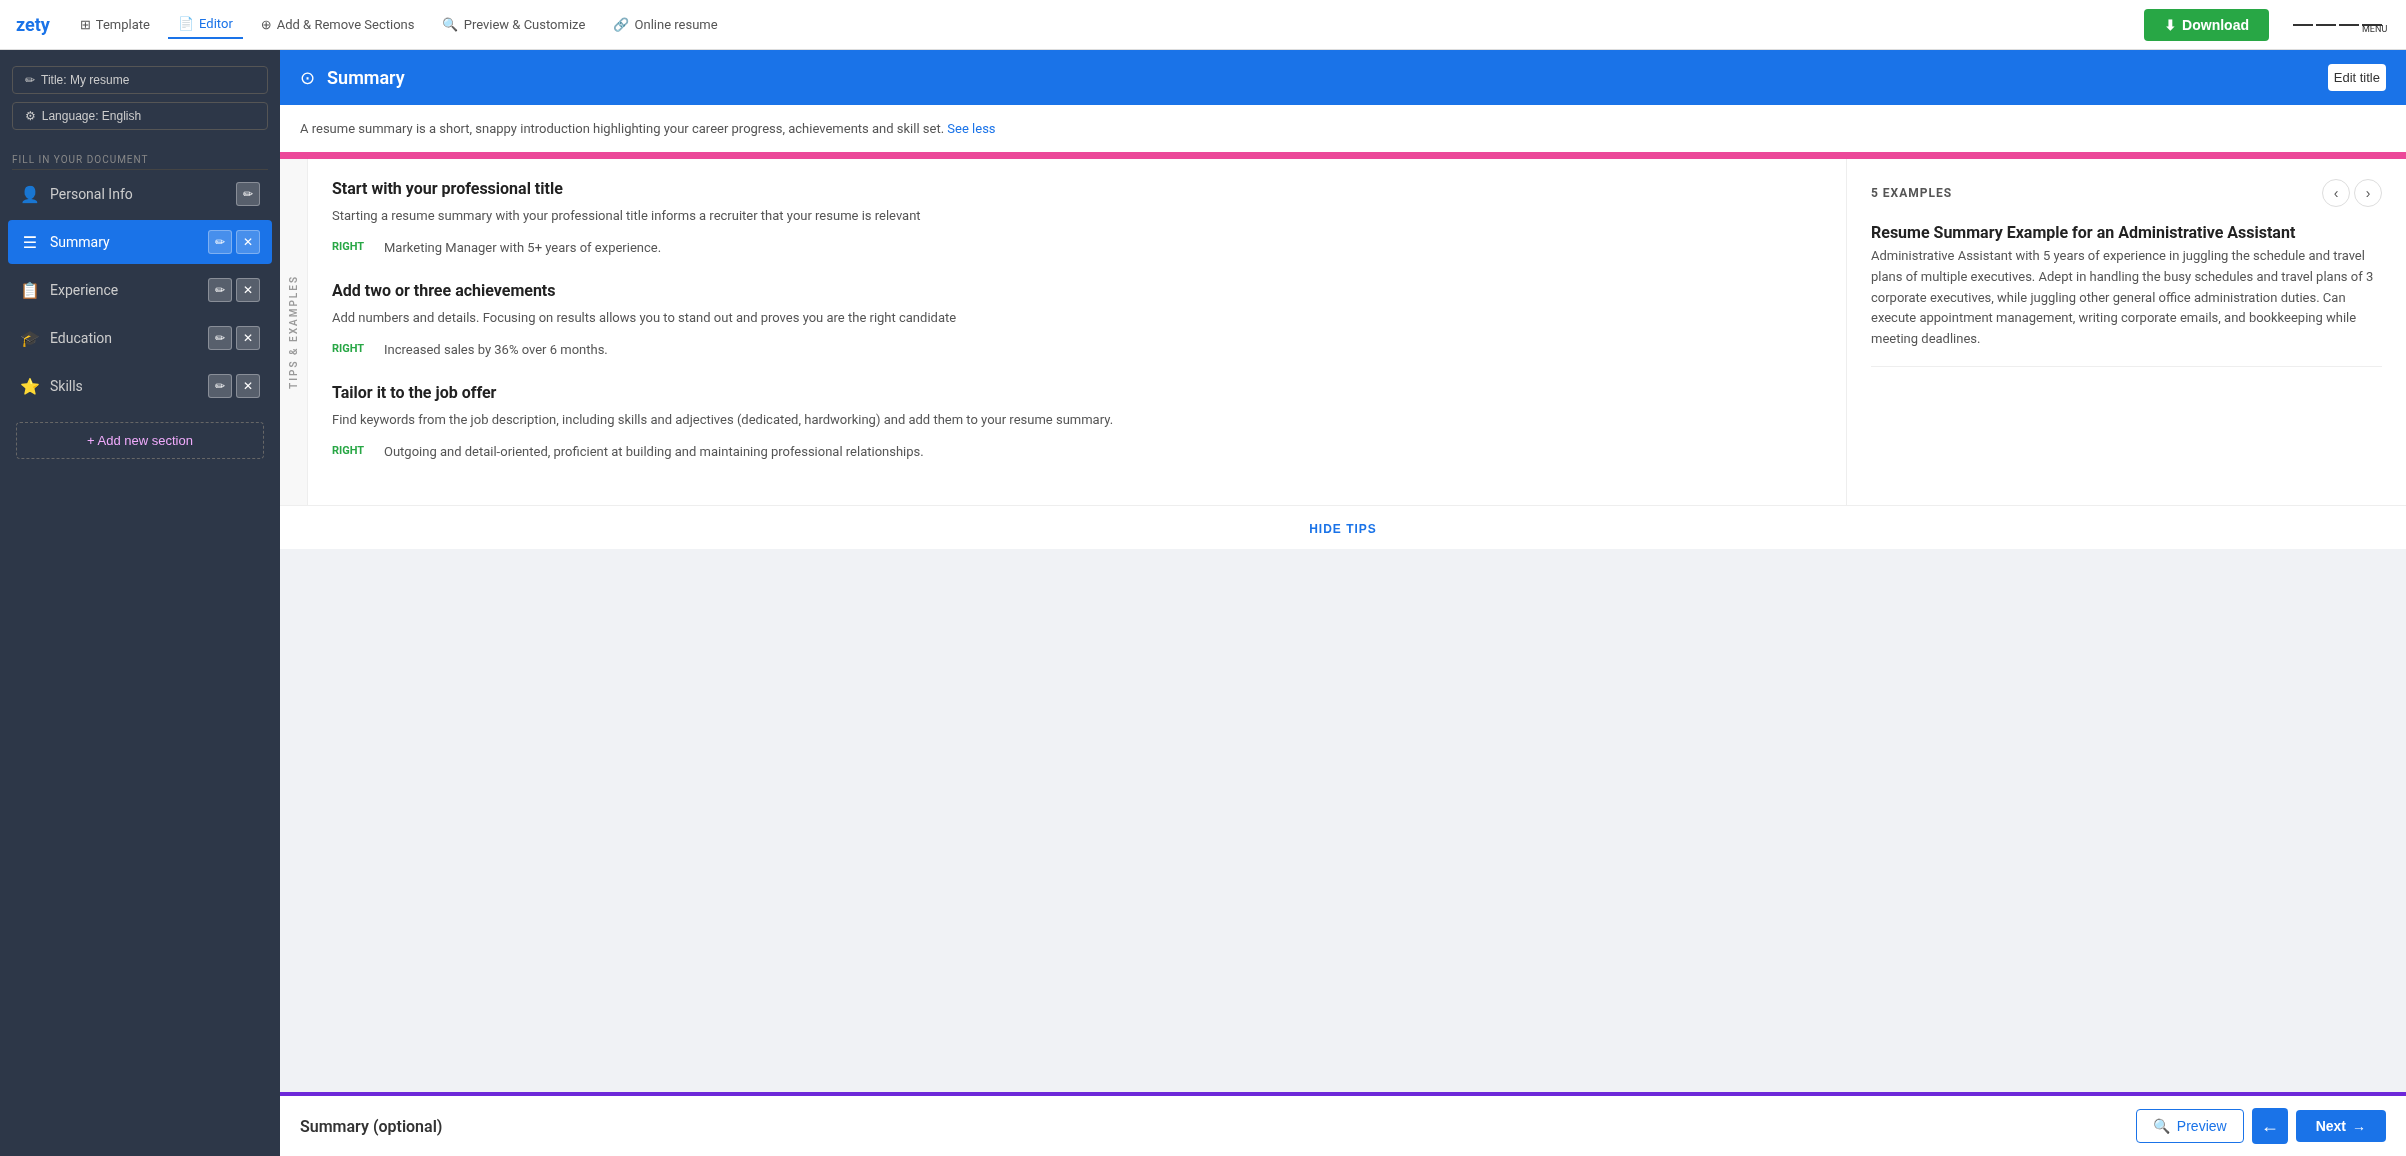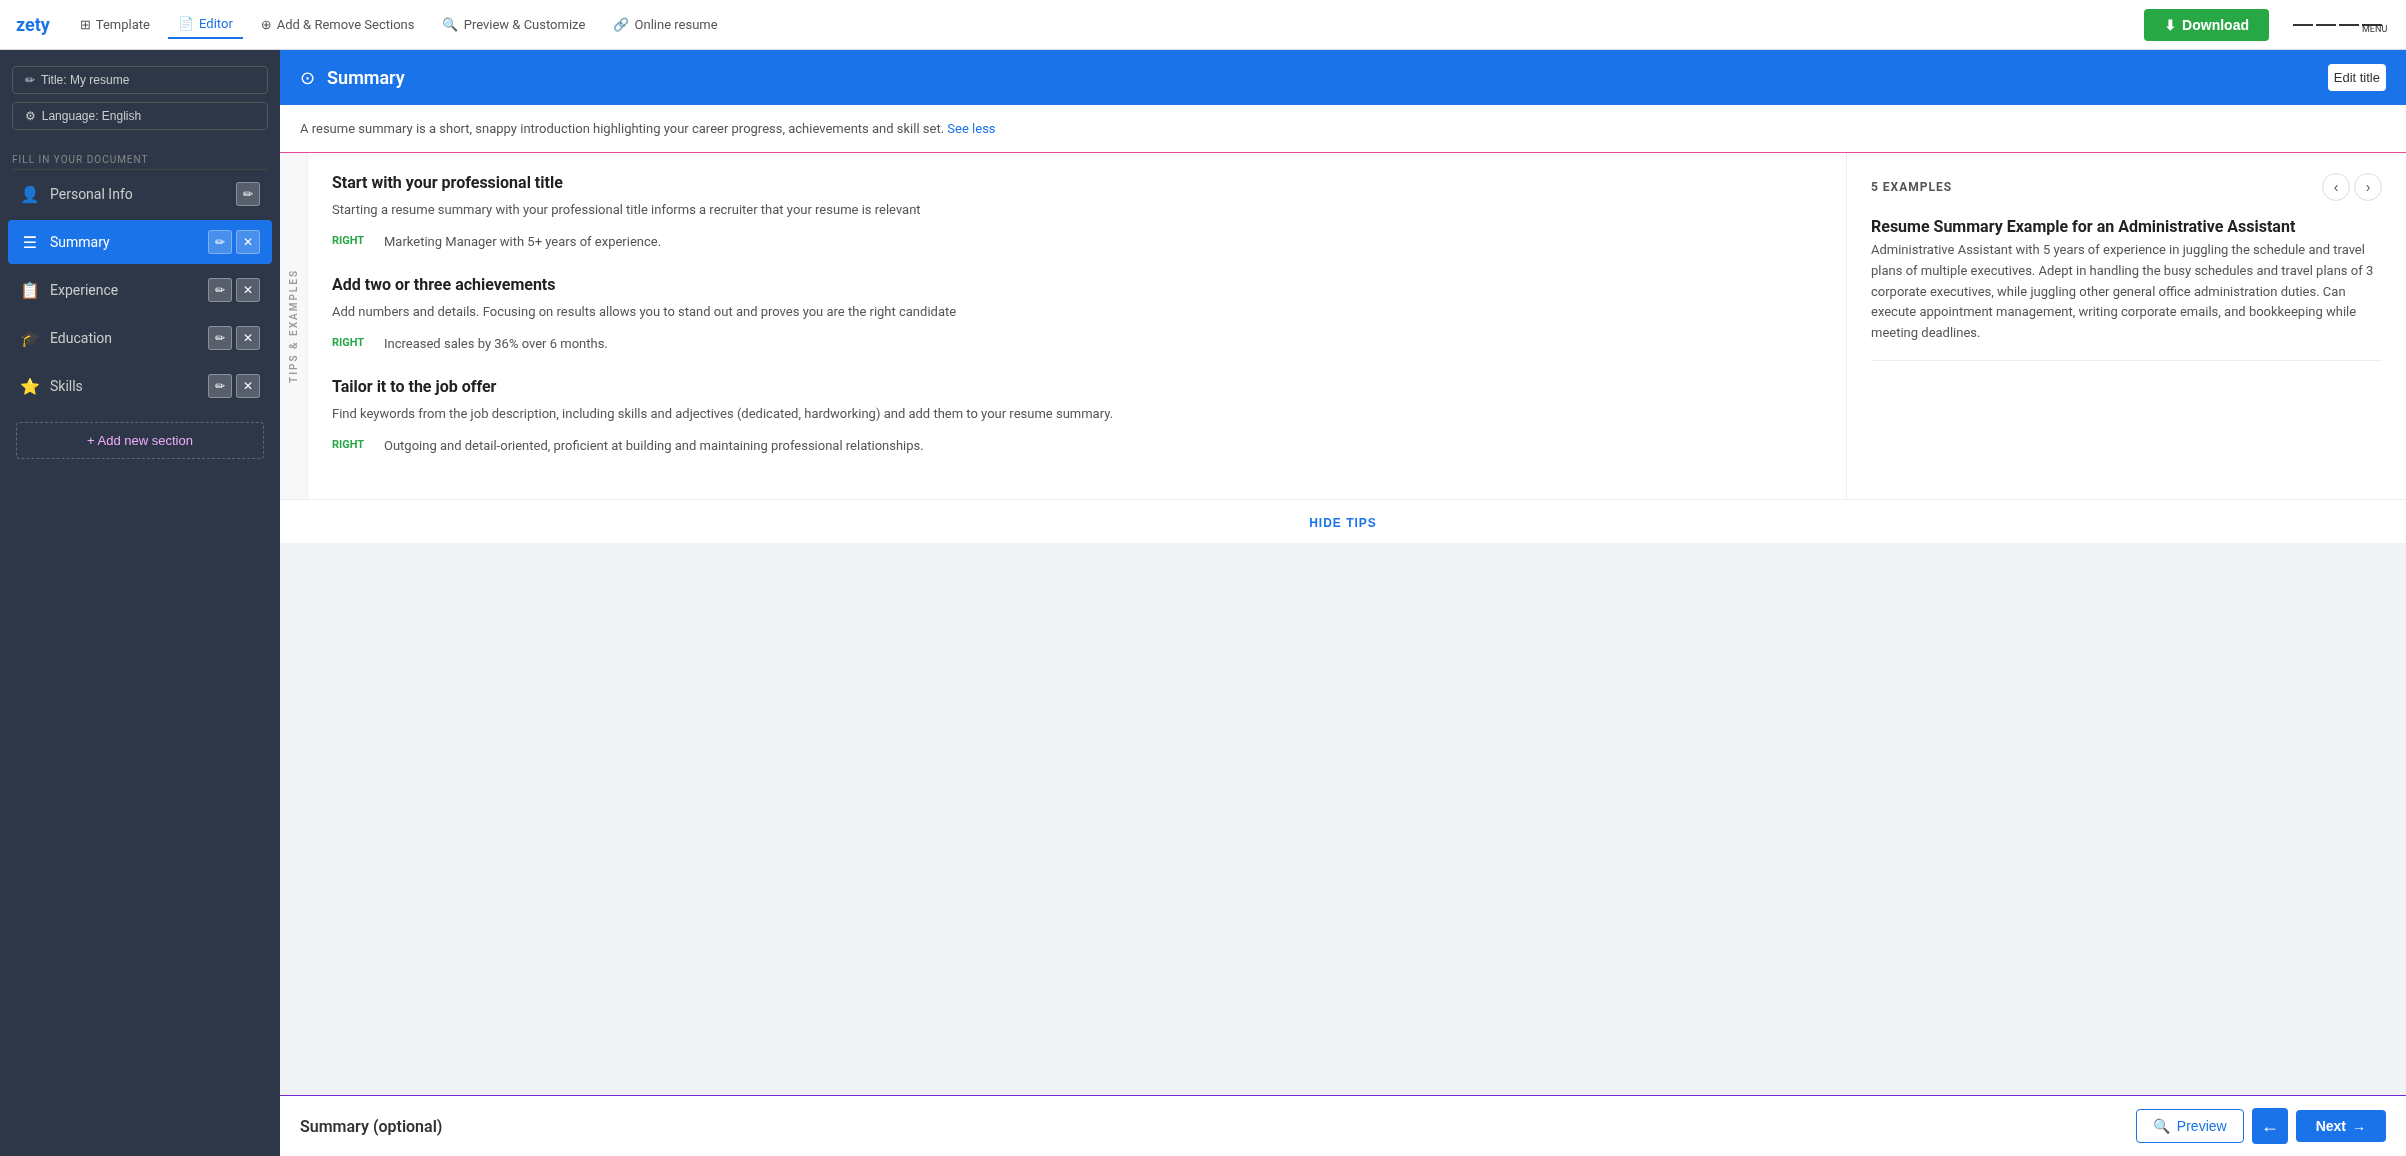--- a/index.html
+++ b/index.html
@@ -83,21 +83,21 @@
     .edit-title-btn {
       background: #fff; color: #333; border: none; border-radius: 4px;
       padding: 6px 6px; font-size: 13px; cursor: pointer; font-weight: 500;
     }
 
     
     .main-scroll { flex: 1; overflow-y: auto; }
 
     
     .tips-panel { background: #fff; margin: 0; position: relative; }
-    .tips-intro { padding: 16px 20px; font-size: 13px; color: #555; border-bottom: 1px solid #ec4899; }
+    .tips-intro { padding: 16px 20px; font-size: 13px; color: #555; border-bottom: 7px solid #ec4899; }
     .tips-intro a { color: #1a73e8; text-decoration: none; }
 
     .tips-layout { display: flex; }
     .tips-left { flex: 1; padding: 20px 24px; }
     .tips-right {
       width: 560px; min-width: 560px; border-left: 1px solid #eee;
       padding: 20px 24px;
     }
 
     .tip-section { margin-bottom: 24px; }
@@ -133,21 +133,21 @@
       text-align: center; padding: 12px; border-top: 1px solid #eee;
       background: #fff;
     }
     .hide-tips-btn {
       background: transparent; border: none; color: #1a73e8; font-size: 12px;
       font-weight: 700; letter-spacing: 1px; text-transform: uppercase; cursor: pointer;
     }
 
     
     .bottom-bar {
-      background: #fff; border-top: 1px solid #6d28d9; padding: 12px 20px;
+      background: #fff; border-top: 4px solid #6d28d9; padding: 12px 20px;
       display: flex; align-items: center; justify-content: space-between;
     }
     .summary-optional { font-size: 16px; font-weight: 600; color: #333; }
     .bottom-actions { display: flex; gap: 8px; align-items: center; }
     .preview-btn {
       background: #fff; border: 1px solid #1a73e8; color: #1a73e8; border-radius: 4px;
       padding: 8px 16px; font-size: 14px; cursor: pointer; display: flex; align-items: center; gap: 6px;
     }
     .back-btn {
       background: #1a73e8; border: none; color: #fff; border-radius: 4px;

